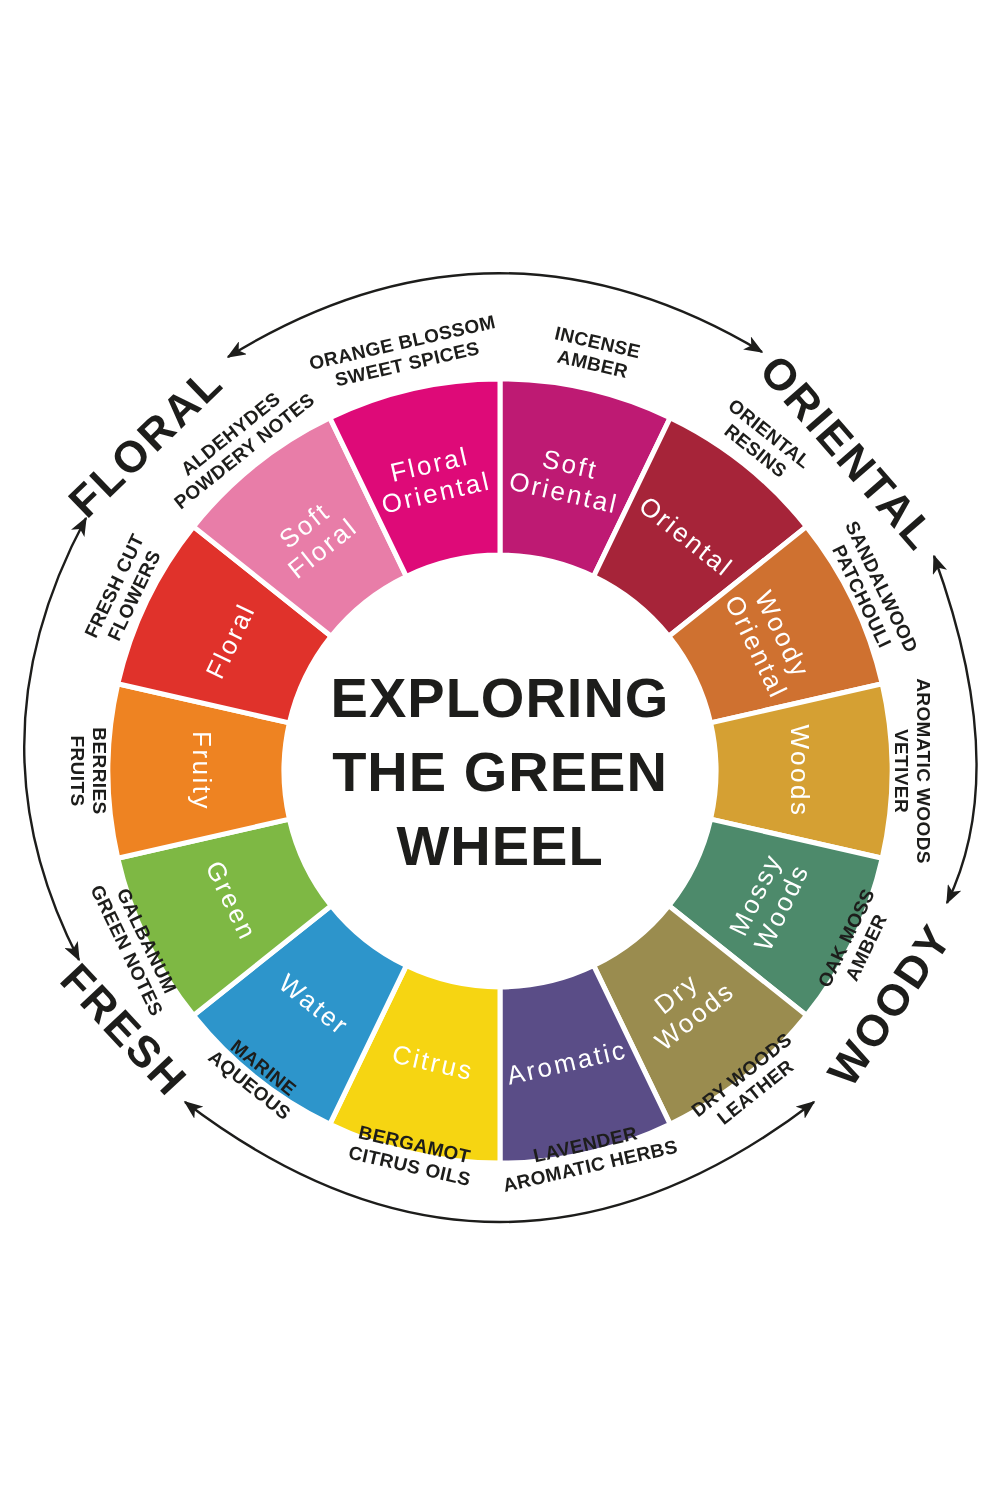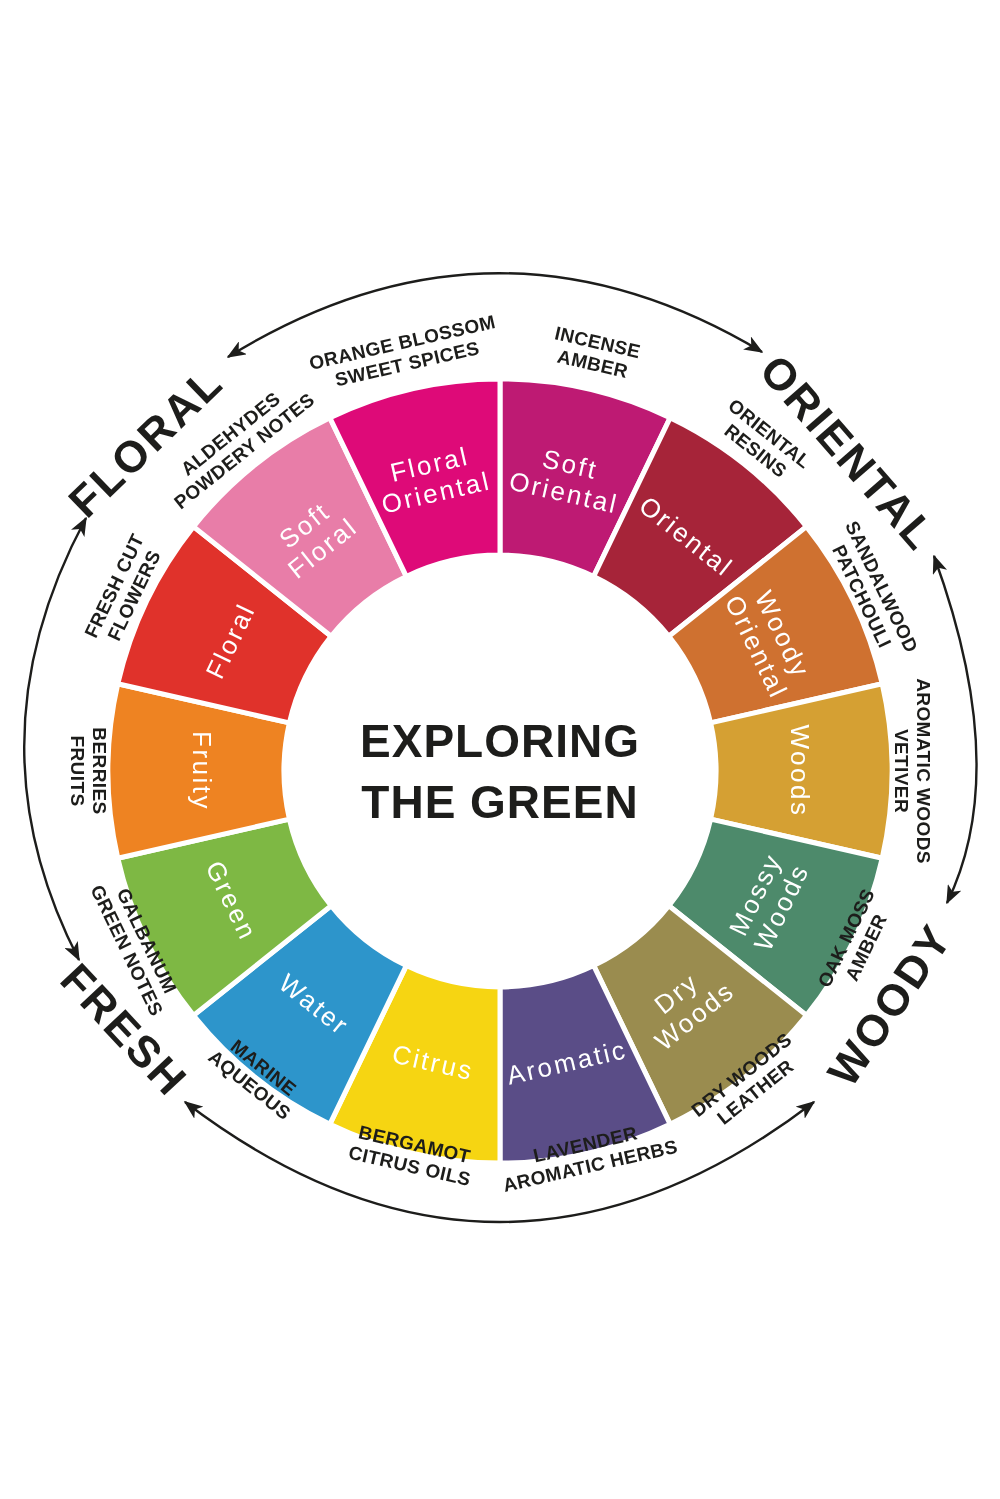--- a/index.html
+++ b/index.html
@@ -17,21 +17,21 @@
     position:absolute;color:#1d1d1b;font-size:19px;font-weight:bold;
     letter-spacing:0.4px;line-height:1.18;text-align:center;
     white-space:nowrap;transform-origin:center;
   }
   .cat-label{
     position:absolute;color:#1d1d1b;font-size:44px;font-weight:bold;
     letter-spacing:2.5px;white-space:nowrap;transform-origin:center;
   }
   .center-title{
     position:absolute;left:500px;top:772px;transform:translate(-50%,-50%);
-    color:#1d1d1b;font-size:46px;font-weight:bold;line-height:1.32;
+    color:#1d1d1b;font-size:56px;font-weight:bold;line-height:1.32;
     letter-spacing:1px;text-align:center;white-space:nowrap;
   }
 </style>
 </head>
 <body>
 
 <div class="stage">
 
   <svg class="wheel" viewBox="0 0 1000 1499">
     <defs>
@@ -171,20 +171,21 @@
       </div>
       <div class="note-label" style="left: 404.761px; top: 353.731px; transform: translate(-50%, -50%) rotate(-12.86deg);">
         <div>ORANGE BLOSSOM</div>
         <div>SWEET SPICES</div>
       </div>
     </div>
 
   <div class="center-title">
     <div>EXPLORING</div>
     <div>THE GREEN</div>
+    <div>WHEEL</div>
   </div>
 
   <div class="cat-label" style="left:146px;top:442px;transform:translate(-50%,-50%) rotate(-44deg);">FLORAL</div>
   <div class="cat-label" style="left:848px;top:453px;transform:translate(-50%,-50%) rotate(49deg);">ORIENTAL</div>
   <div class="cat-label" style="left:890px;top:1005px;transform:translate(-50%,-50%) rotate(-56deg);">WOODY</div>
   <div class="cat-label" style="left:124px;top:1030px;transform:translate(-50%,-50%) rotate(47deg);">FRESH</div>
 
 </div>
 
 </body></html>

